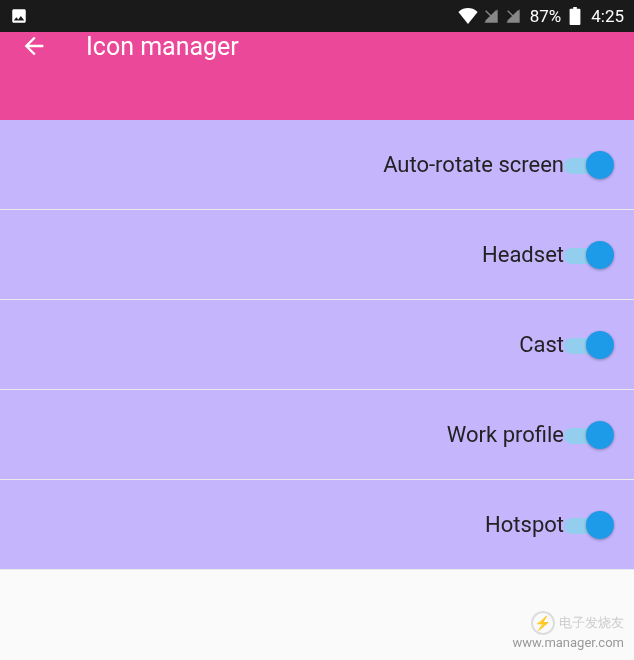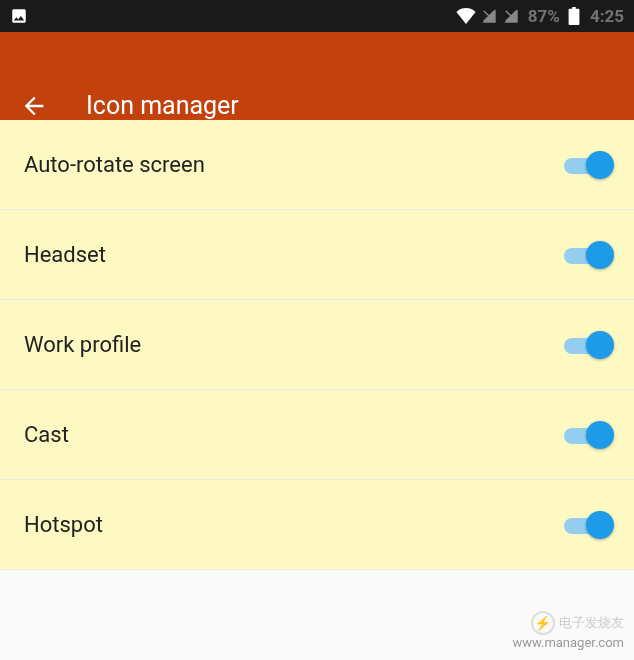--- a/index.html
+++ b/index.html
@@ -15,22 +15,21 @@
       overflow: hidden;
       position: relative;
     }
     .status-bar {
       background: #1a1a1a;
       height: 32px;
       display: flex;
       align-items: center;
       justify-content: space-between;
       padding: 0 10px;
-      color: #737373;
-      font-weight: bold;
+      color: #ffffff;
     }
     .status-left {
       display: flex;
       align-items: center;
     }
     .status-right {
       display: flex;
       align-items: center;
       gap: 4px;
     }
@@ -57,49 +56,49 @@
     .battery-icon {
       width: 12px;
       height: 18px;
       fill: #fff;
       margin: 0 6px 0 4px;
     }
     .time {
       font-size: 17px;
     }
     .app-bar {
-      background: #c2410c;
+      background: #ec4899;
       height: 88px;
       display: flex;
-      align-items: flex-end;
+      align-items: flex-start;
       padding: 0 20px;
     }
     .back-arrow {
       width: 28px;
       height: 28px;
       fill: #fff;
       cursor: pointer;
     }
     .app-title {
       color: #fff;
       font-size: 25px;
       font-weight: 400;
       margin-left: 38px;
     }
     .settings-list {
       background: #fafafa;
     }
     .setting-row {
       display: flex;
       align-items: center;
-      justify-content: space-between;
+      justify-content: flex-end;
       padding: 0 24px;
       height: 90px;
       border-bottom: 1px solid #eaeaea;
-      background: #fef9c3;
+      background: #c4b5fd;
     }
     .setting-label {
       font-size: 22px;
       color: #222;
     }
     .switch {
       position: relative;
       width: 46px;
       height: 28px;
       cursor: pointer;
@@ -196,28 +195,28 @@
     </div>
   </div>
   <div class="setting-row">
     <span class="setting-label">Headset</span>
     <div class="switch">
       <div class="switch-track"></div>
       <div class="switch-thumb"></div>
     </div>
   </div>
   <div class="setting-row">
+    <span class="setting-label">Cast</span>
+    <div class="switch">
+      <div class="switch-track"></div>
+      <div class="switch-thumb"></div>
+    </div>
+  </div>
+  <div class="setting-row">
     <span class="setting-label">Work profile</span>
-    <div class="switch">
-      <div class="switch-track"></div>
-      <div class="switch-thumb"></div>
-    </div>
-  </div>
-  <div class="setting-row">
-    <span class="setting-label">Cast</span>
     <div class="switch">
       <div class="switch-track"></div>
       <div class="switch-thumb"></div>
     </div>
   </div>
   <div class="setting-row">
     <span class="setting-label">Hotspot</span>
     <div class="switch">
       <div class="switch-track"></div>
       <div class="switch-thumb"></div>

